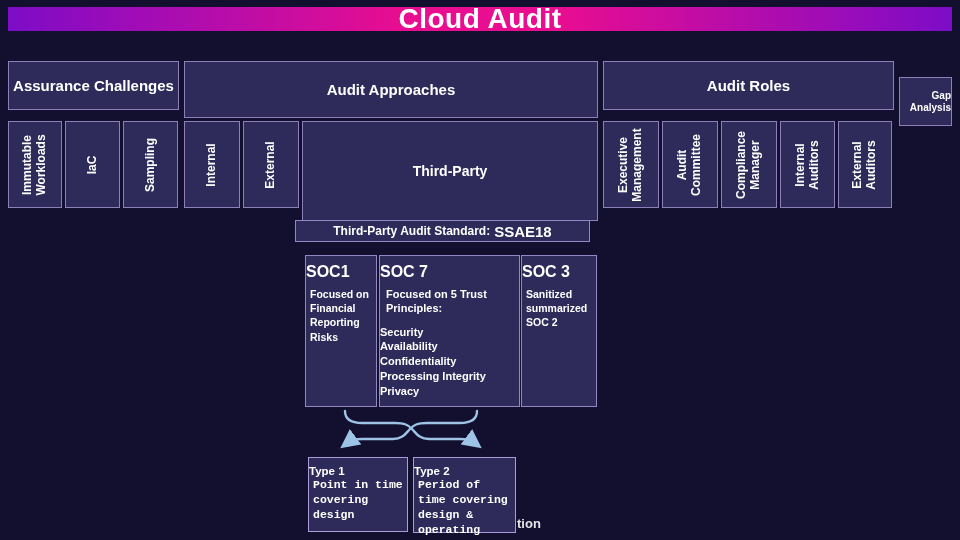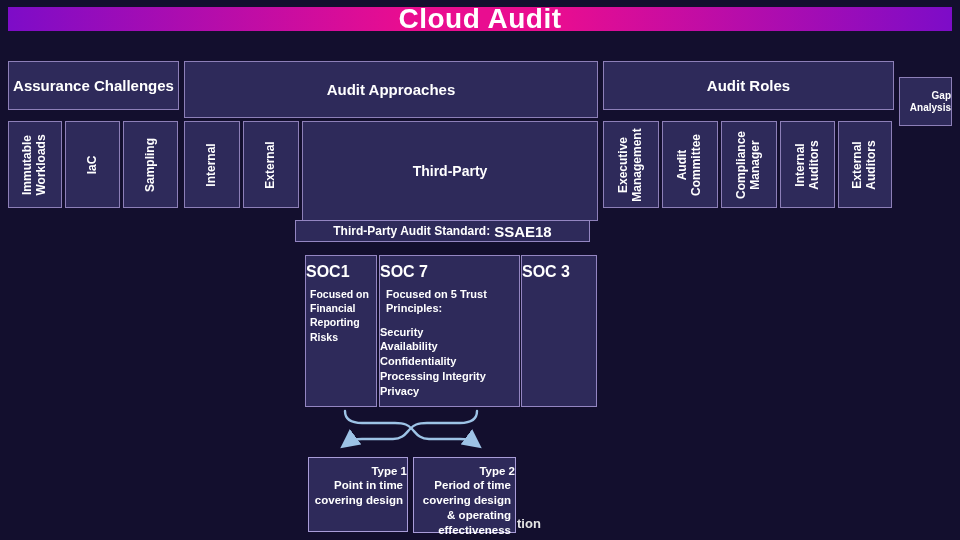--- a/index.html
+++ b/index.html
@@ -44,24 +44,24 @@
   .soc {
     position:absolute; background:#2e2a5a; border:1px solid #9486c2;
     padding-top:7px; z-index:2;
   }
   .soc-title { font-size:16px; font-weight:bold; margin-bottom:6px; }
   .soc-body { font-size:10.5px; font-weight:bold; line-height:1.35; padding:0 4px; }
   .soc-intro { font-size:11px; font-weight:bold; line-height:1.3; margin-bottom:9px; padding:0 6px; }
   .soc-principle { font-size:11px; font-weight:bold; line-height:1.35; }
   .type-box {
     position:absolute; background:#2e2a5a; border:1px solid #a99cd8;
-    text-align:right; padding-top:7px; z-index:2;
+    text-align:left; padding-top:7px; z-index:2;
   }
   .type-title { font-size:11.5px; font-weight:bold; margin-bottom:1px; }
-  .type-body { font-size:11.5px; font-weight:bold; line-height:1.3; padding:0 4px; }
+  .type-body { font-size:11.5px; font-weight:bold; line-height:1.3; padding:0 4px;font-family:Liberation Mono, monospace; }
   .watermark {
     position:absolute; left:517px; top:516px;
     font-size:13px; font-weight:bold; color:#e5e5e5; z-index:1;
   }
   .arrows { position:absolute; left:300px; top:404px; width:220px; height:50px; z-index:3; }
 </style>
 </head>
 <body>
 
 <div class="banner">
@@ -120,20 +120,21 @@
   <div class="soc-title">SOC 7</div>
   <div class="soc-intro">Focused on 5 Trust Principles:</div>
   <div class="soc-principle">Security</div>
   <div class="soc-principle">Availability</div>
   <div class="soc-principle">Confidentiality</div>
   <div class="soc-principle">Processing Integrity</div>
   <div class="soc-principle">Privacy</div>
 </div>
 <div class="soc" style="left:521px; top:255px; width:76px; height:152px;">
   <div class="soc-title">SOC 3</div>
+  <div class="soc-body">Sanitized summarized SOC 2</div>
 </div>
 
 <svg class="arrows" viewBox="0 0 220 50">
   <defs>
     <marker id="arrowhead" markerWidth="8" markerHeight="8" refX="5" refY="4" orient="auto">
       <path d="M0,0 L8,4 L0,8 z" fill="#9dc3e6"></path>
     </marker>
   </defs>
   <path d="M 45 7 C 45 15, 50 19, 62 19 L 95 19 C 105 19, 108 21, 112 25 C 116 29, 119 35, 129 35 L 160 35 C 168 35, 172 37, 176 40" fill="none" stroke="#9dc3e6" stroke-width="2.4" stroke-linecap="round" marker-end="url(#arrowhead)"></path>
   <path d="M 177 7 C 177 15, 172 19, 160 19 L 127 19 C 117 19, 114 21, 110 25 C 106 29, 103 35, 93 35 L 62 35 C 54 35, 50 37, 46 40" fill="none" stroke="#9dc3e6" stroke-width="2.4" stroke-linecap="round" marker-end="url(#arrowhead)"></path>

